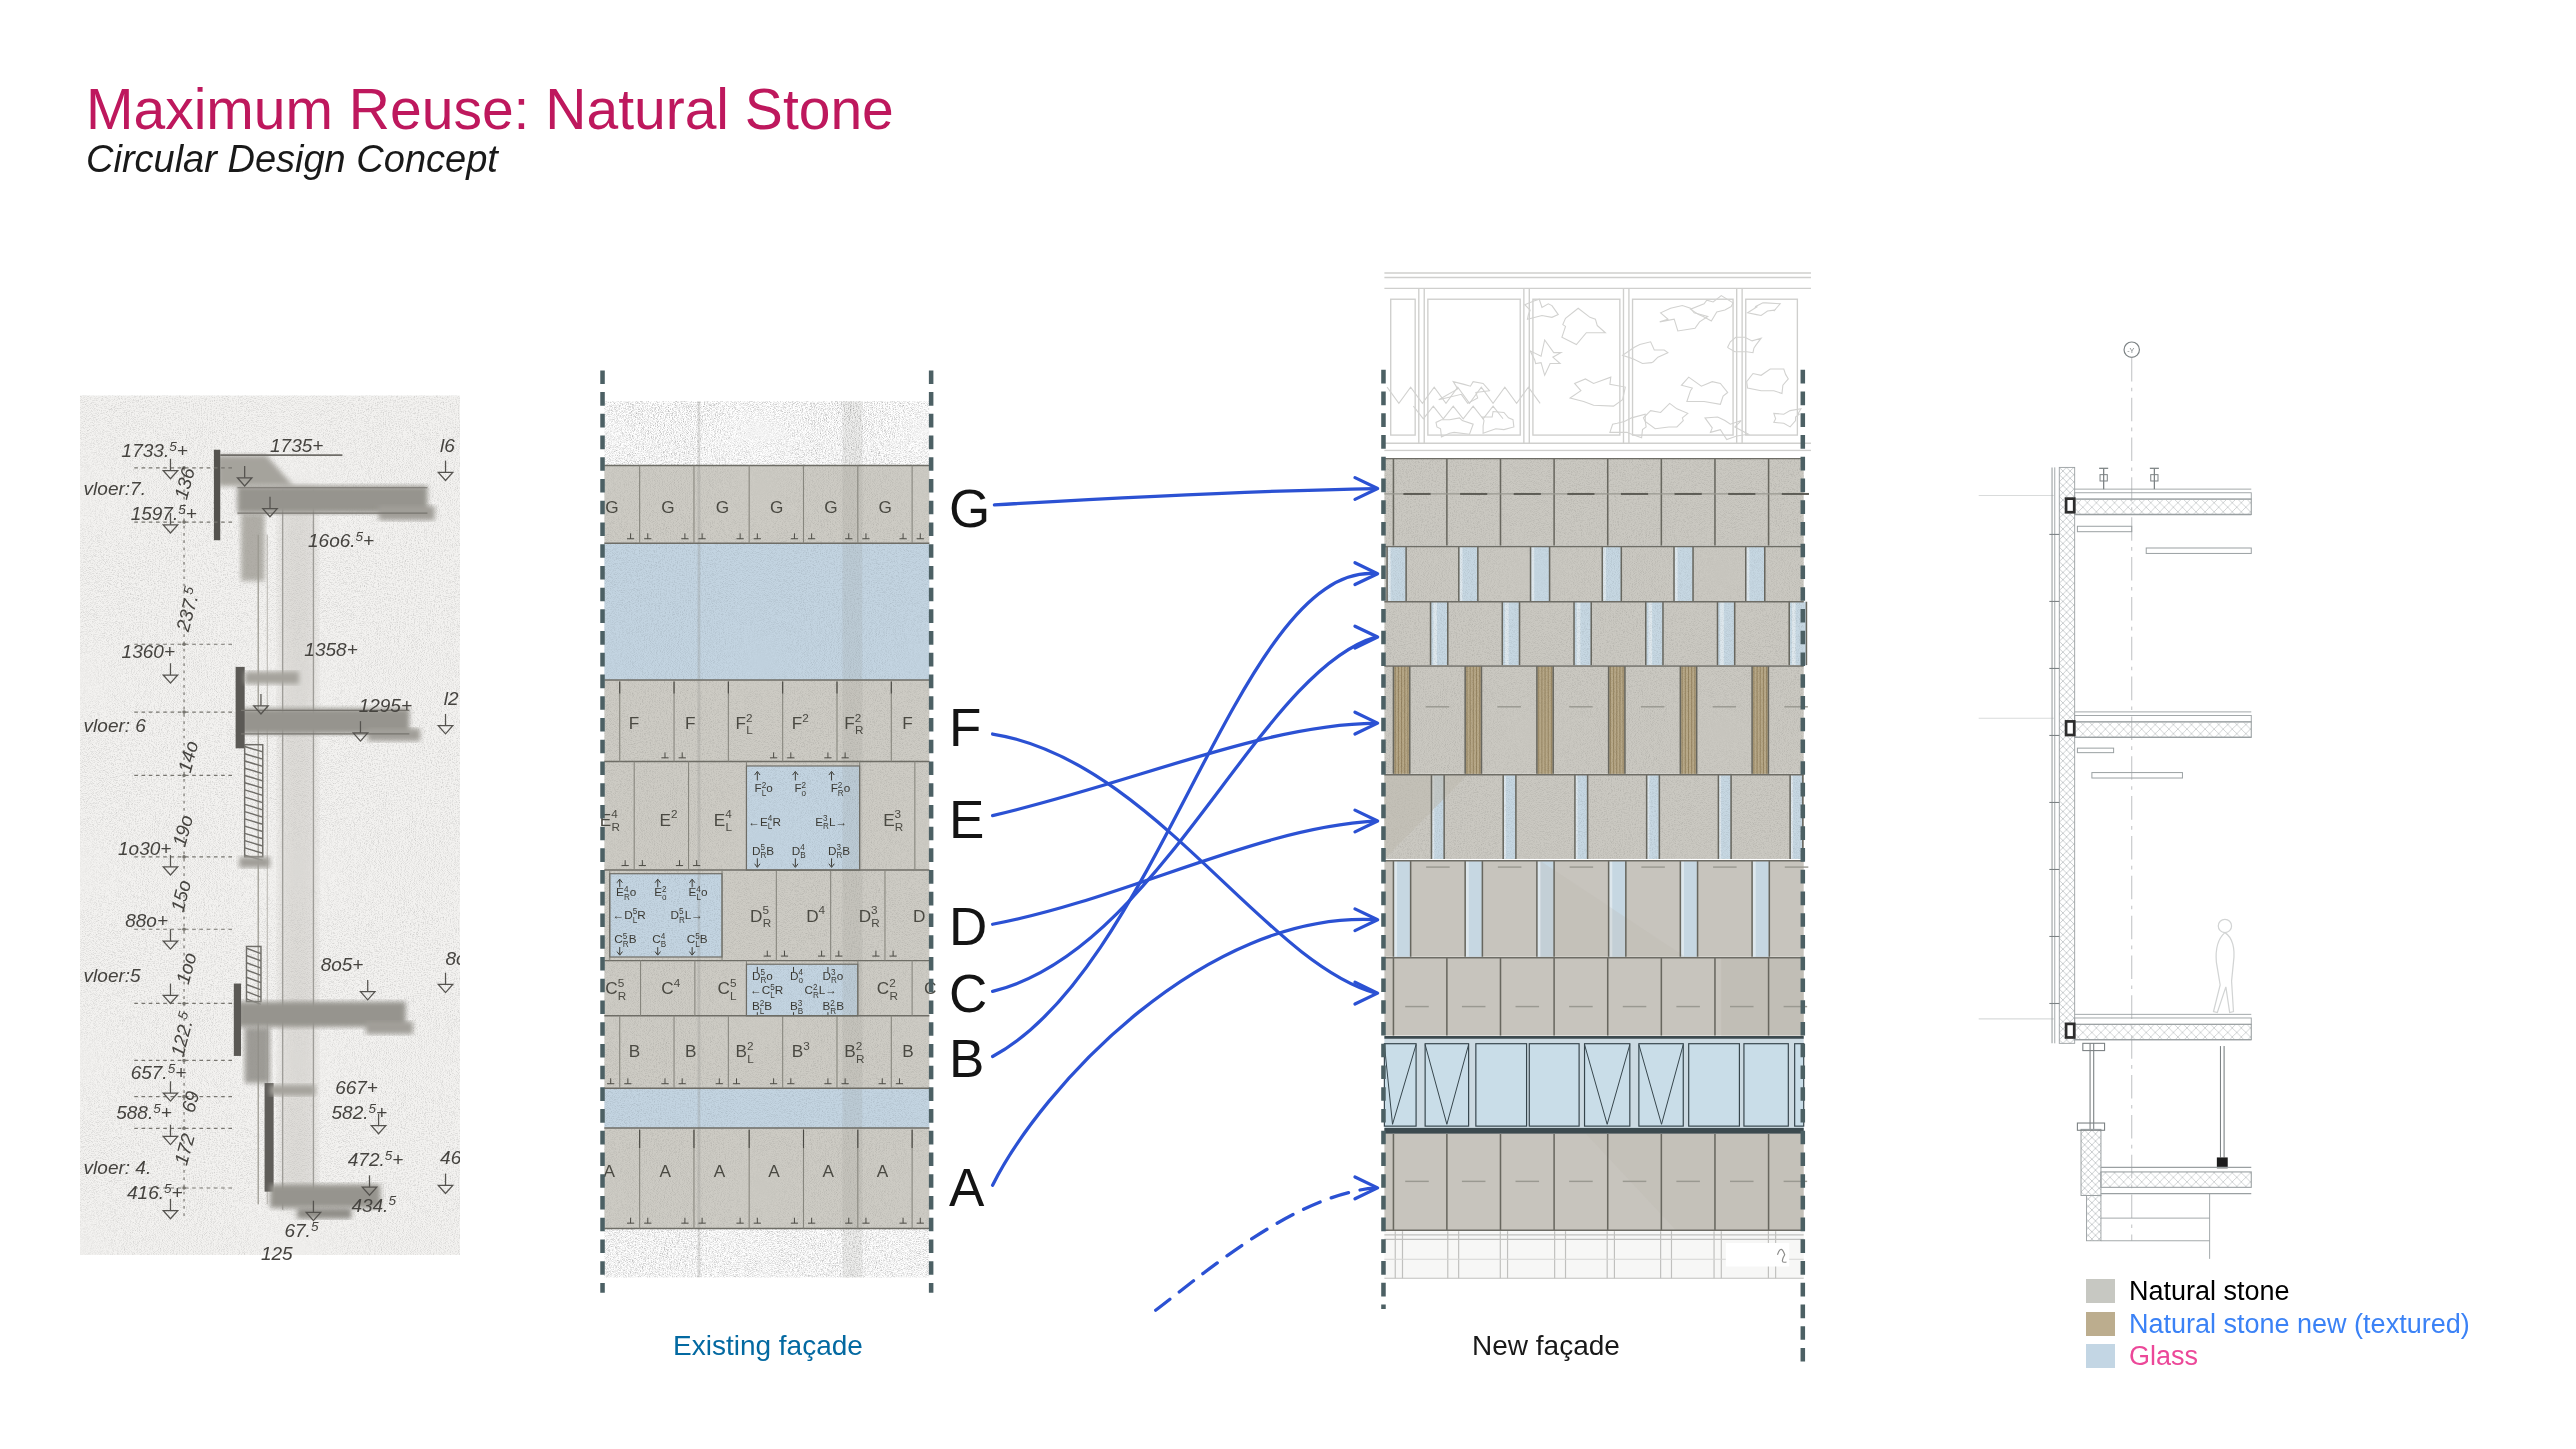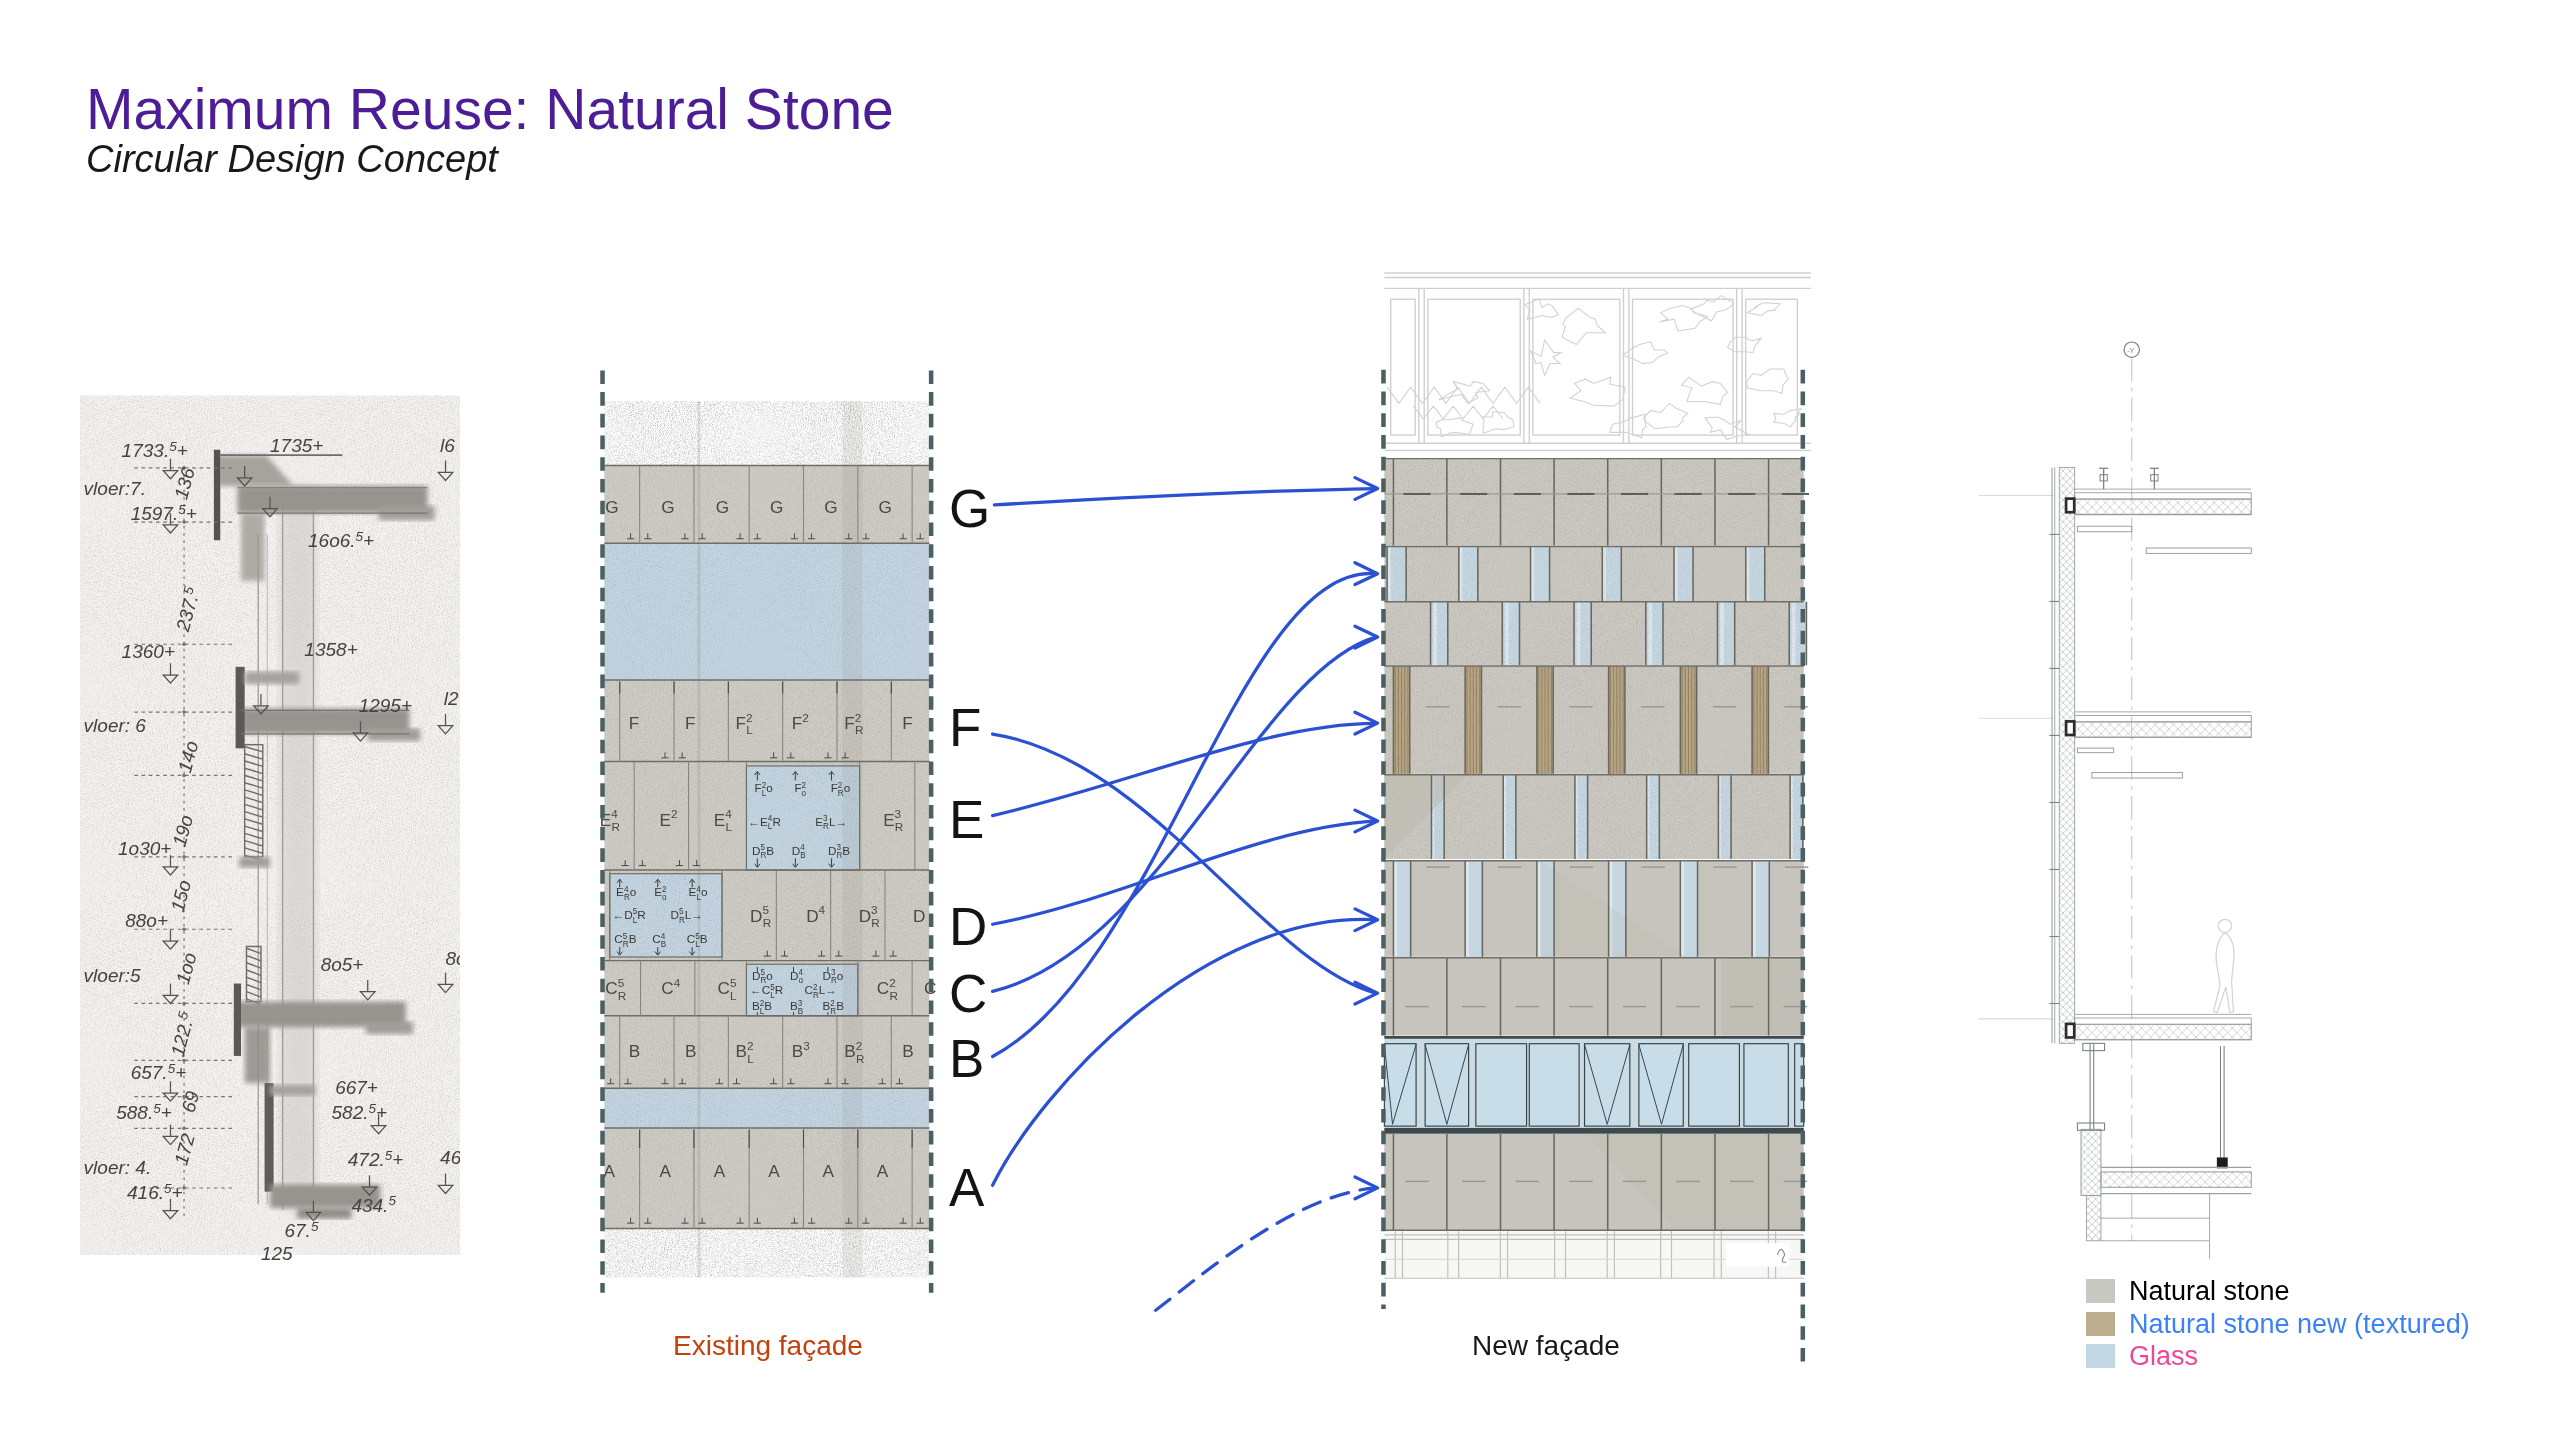--- a/index.html
+++ b/index.html
@@ -1,18 +1,18 @@
 <!DOCTYPE html>
 <html style="font-size:14.5px"><head><meta charset="utf-8"><style>
 html,body{margin:0;padding:0;}
 body{width:2576px;height:1449px;background:#ffffff;overflow:hidden;font-family:"Liberation Sans",sans-serif;position:relative;}
 .abs{position:absolute;}
 </style></head><body>
 
-<div class="abs" style="left:86px;top:76px;font-size:57px;color:#4c1d95;letter-spacing:0px;">Maximum Reuse: Natural Stone</div>
+<div class="abs" style="left:86px;top:76px;font-size:57px;color:#be185d;letter-spacing:0px;">Maximum Reuse: Natural Stone</div>
 
 <div class="abs" style="left:86px;top:138px;font-size:38px;color:#191919;font-style:italic;">Circular Design Concept</div>
 <svg width="0" height="0" style="position:absolute">
     <defs>
 <filter id="noise">
         <feTurbulence type="fractalNoise" baseFrequency="0.55" numOctaves="2" seed="7" stitchTiles="stitch"></feTurbulence>
         <feColorMatrix type="matrix" values="0 0 0 0 0  0 0 0 0 0  0 0 0 0 0  0.8 0.8 0.8 0 -1.05"></feColorMatrix>
         <feComposite operator="in" in2="SourceGraphic"></feComposite>
       </filter>
 <filter id="noise2">
@@ -539,21 +539,21 @@
 <line x1="287" y1="848" x2="287" y2="868"></line>
 <line x1="347" y1="848" x2="347" y2="868"></line>
 </g>
 
 <g stroke="#4c6064" stroke-width="5" stroke-dasharray="15 9">
 <line x1="5" y1="9" x2="5" y2="1028"></line>
 <line x1="368" y1="9" x2="368" y2="1028"></line>
 </g>
 </svg>
 
-<div class="abs" style="left:673px;top:1330px;font-size:28px;color:#c2410c;">Existing façade</div>
+<div class="abs" style="left:673px;top:1330px;font-size:28px;color:#0369a1;">Existing façade</div>
 
 <div class="abs" style="left:949px;top:478px;font-size:53px;color:#141414;">G</div>
 
 <div class="abs" style="left:949px;top:697px;font-size:53px;color:#141414;">F</div>
 
 <div class="abs" style="left:949px;top:789px;font-size:53px;color:#141414;">E</div>
 
 <div class="abs" style="left:949px;top:896px;font-size:53px;color:#141414;">D</div>
 
 <div class="abs" style="left:949px;top:963px;font-size:53px;color:#141414;">C</div>

